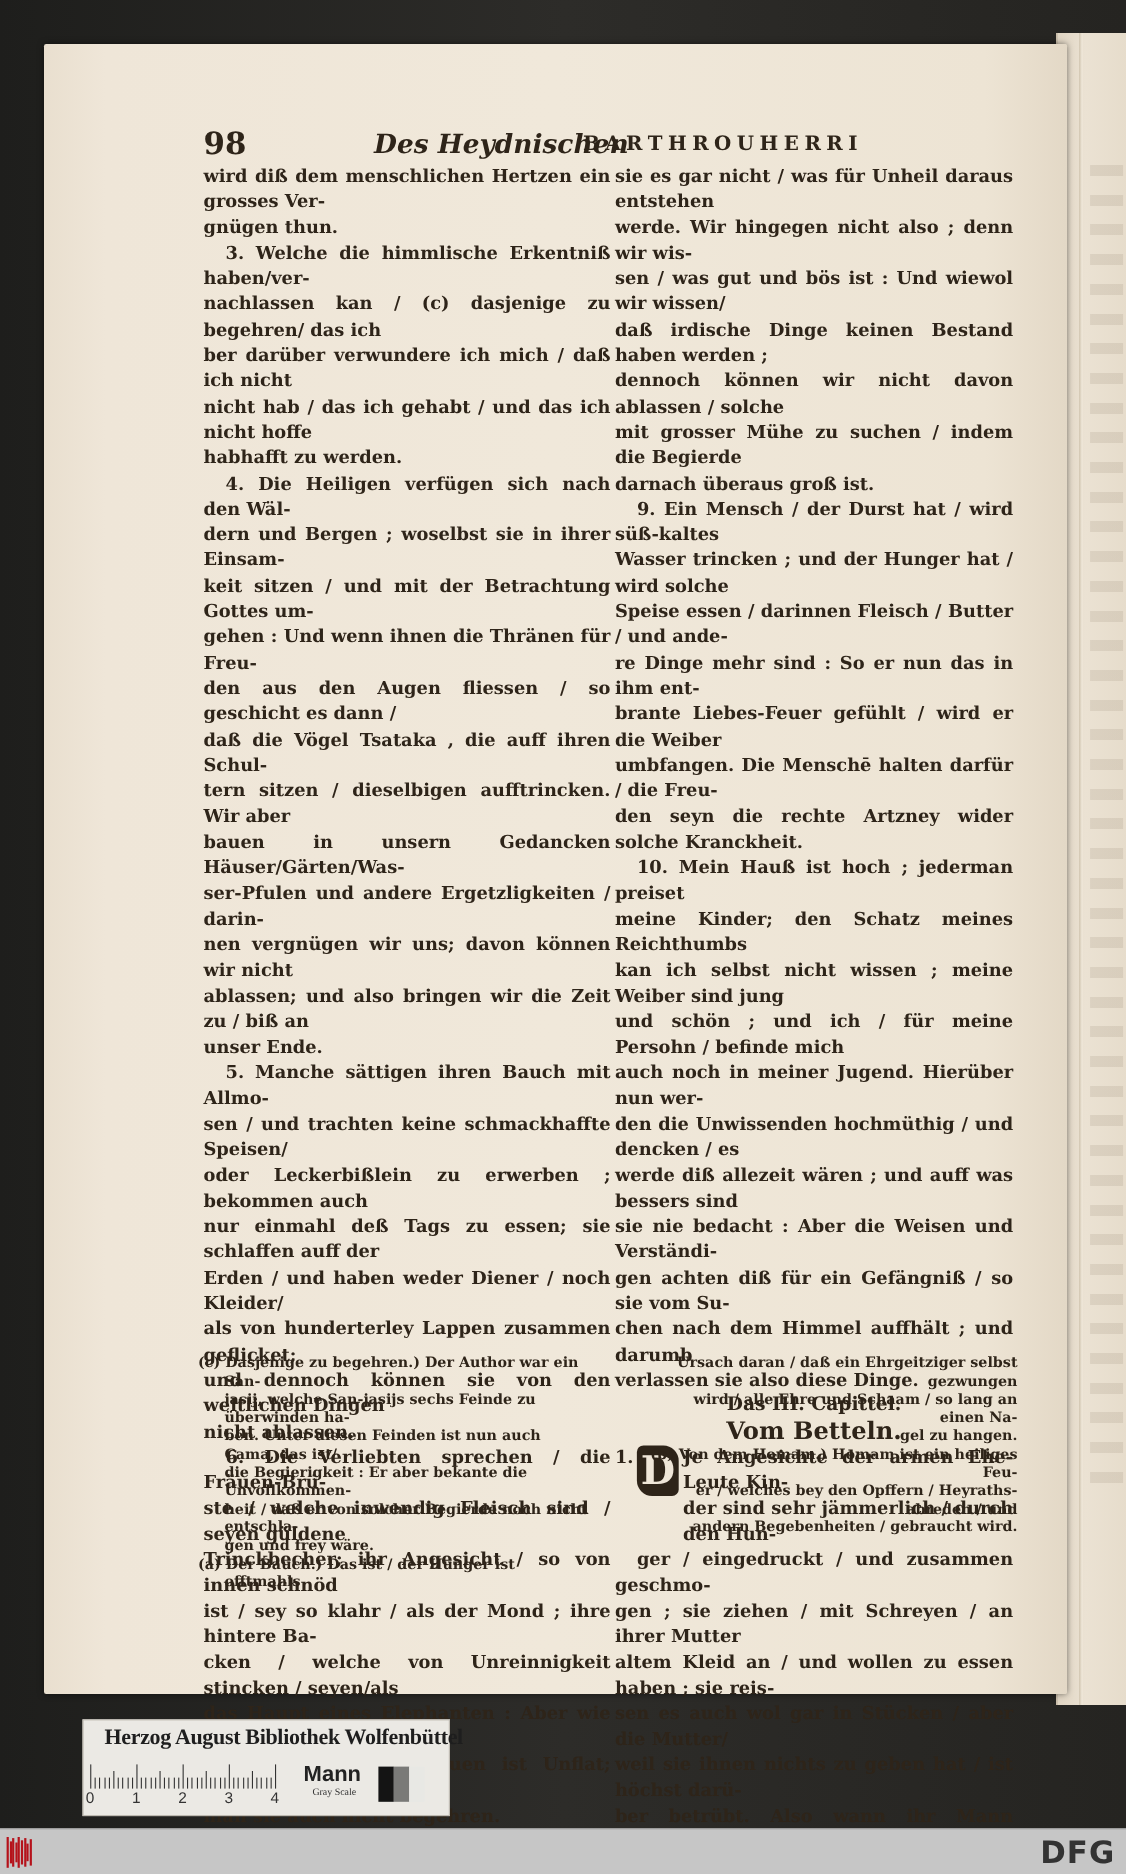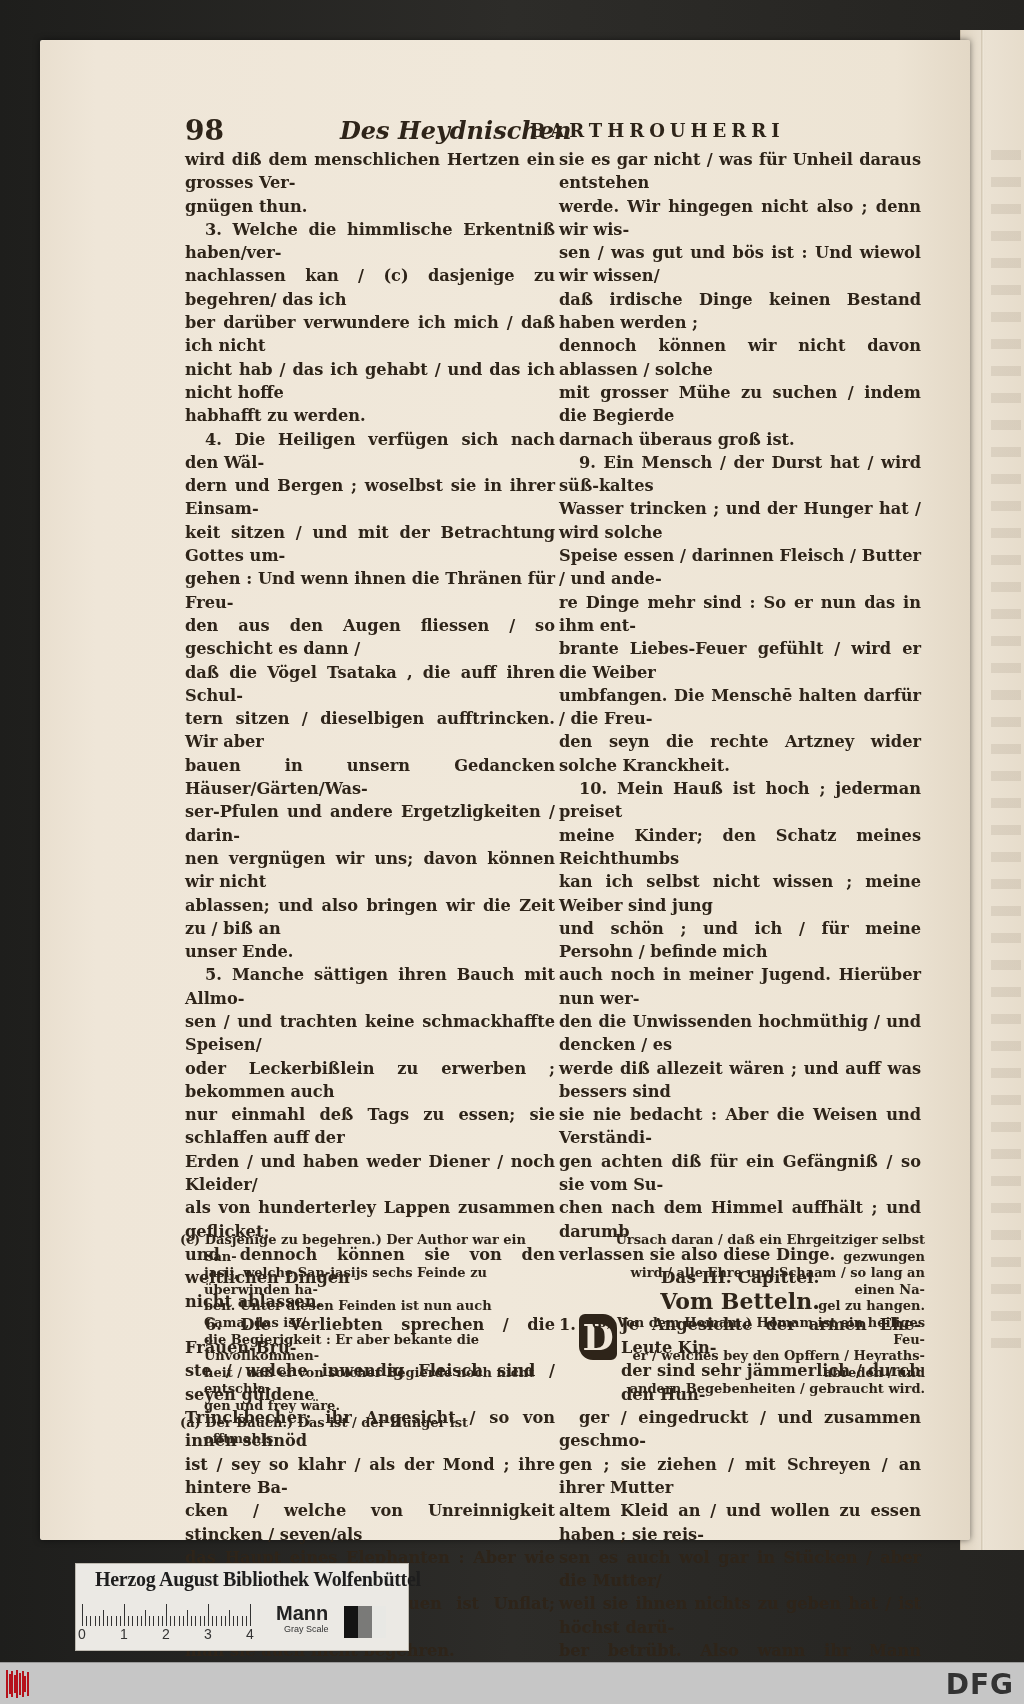--- a/index.html
+++ b/index.html
@@ -70,21 +70,21 @@
   }
   .chart-title {
     position: absolute; left: 6px; top: 4px; font-family: "Liberation Serif", serif;
     font-weight: bold; font-size: 20px; color: #1e1e1e; white-space: nowrap; letter-spacing: -0.3px; margin-left: 13px;
   }
   .ruler { position: absolute; left: 6px; top: 38px; width: 180px; height: 24px; }
   .tick { position: absolute; bottom: 0; width: 1px; background: #333; }
   .ruler-labels { position: absolute; left: 2px; top: 62px; width: 190px; height: 20px; font-family: "Liberation Sans", sans-serif; font-size: 14px; color: #333; }
   .ruler-labels span { position: absolute; }
   .kodak { position: absolute; left: 200px; top: 38px; font-family: "Liberation Sans", sans-serif; font-weight: bold; font-size: 20px; color: #222; }
-  .kodak-sub { position: absolute; left: 208px; top: 60px; font-family: Liberation Sans, sans-serif; font-size: 9px; color: #333; }
+  .kodak-sub { position: absolute; left: 208px; top: 60px; font-family: Liberation Serif, serif; font-size: 9px; color: #333; }
   .swatch { position: absolute; top: 42px; height: 32px; }
   .footer {
     position: absolute; left: 0; top: 1662px; width: 1024px; height: 42px;
     background: #c6c6c6; border-top: 1px solid #9a9a9a;
   }
   .hab-logo { position: absolute; left: 6px; top: 7px; width: 22px; height: 28px; }
   .hab-logo span { position: absolute; top: 0; width: 2px; background: #b5121b; }
   .footer-text {
     position: absolute; left: 70px; top: 8px; font-family: "Liberation Sans", sans-serif;
     font-size: 22px; color: #111; white-space: nowrap;

